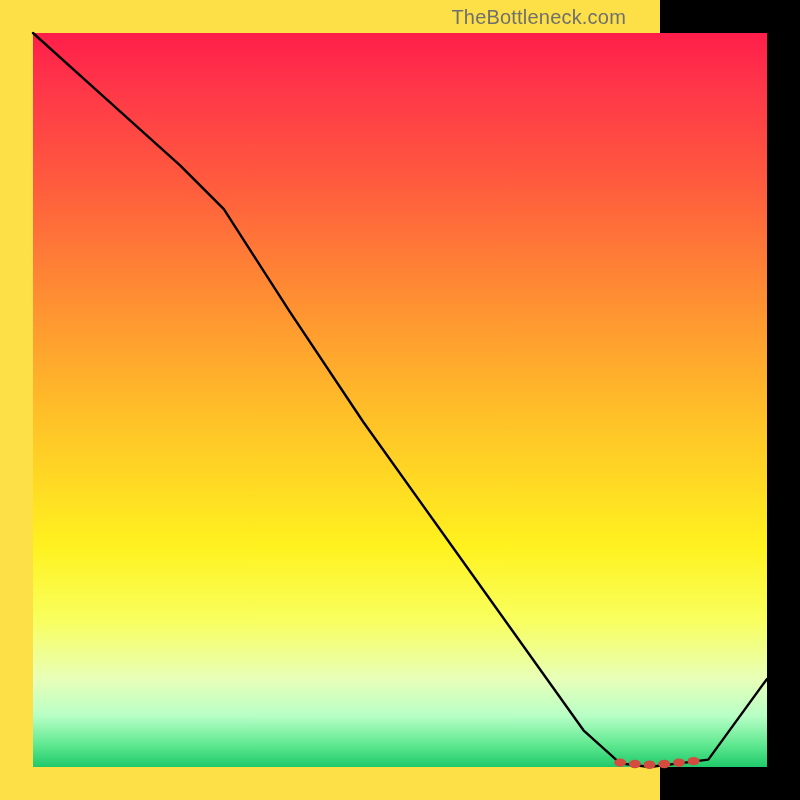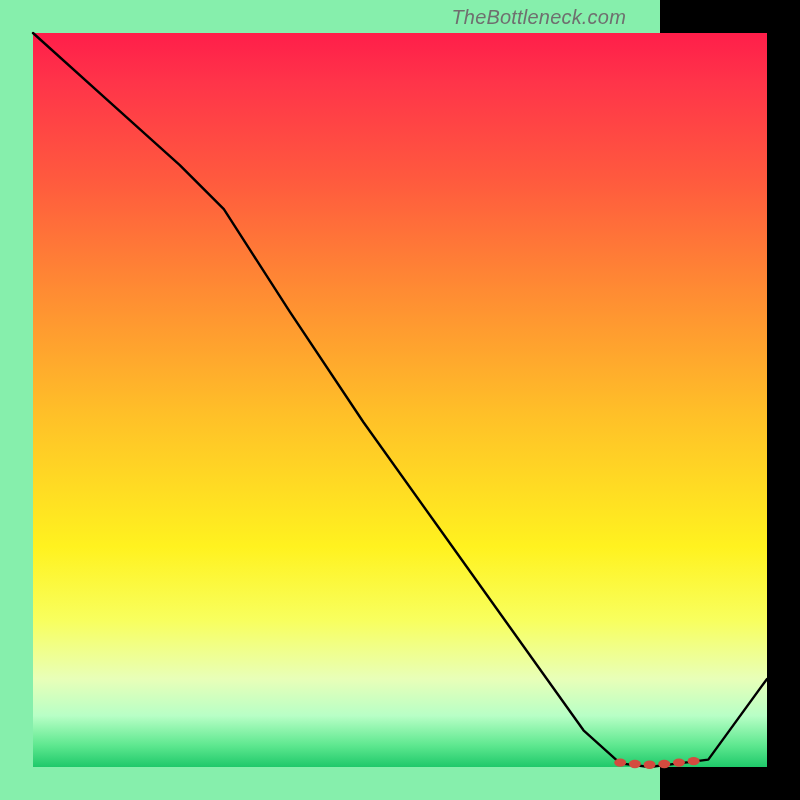--- a/index.html
+++ b/index.html
@@ -8,22 +8,21 @@
     width: 800px;
     height: 800px;
     background: #000;
     overflow: hidden;
     font-family: Arial, Helvetica, sans-serif;
   }
   .stage {
     position: relative;
     width: 660px;
     height: 800px;
-    background: #86efac;
-    font-style: italic;
+    background: #fde047;
   }
   .plot-area {
     position: absolute;
     left: 33px;
     top: 33px;
     width: 734px;
     height: 734px;
     
     background: linear-gradient(to bottom,
       #ff1e4a 0%,

